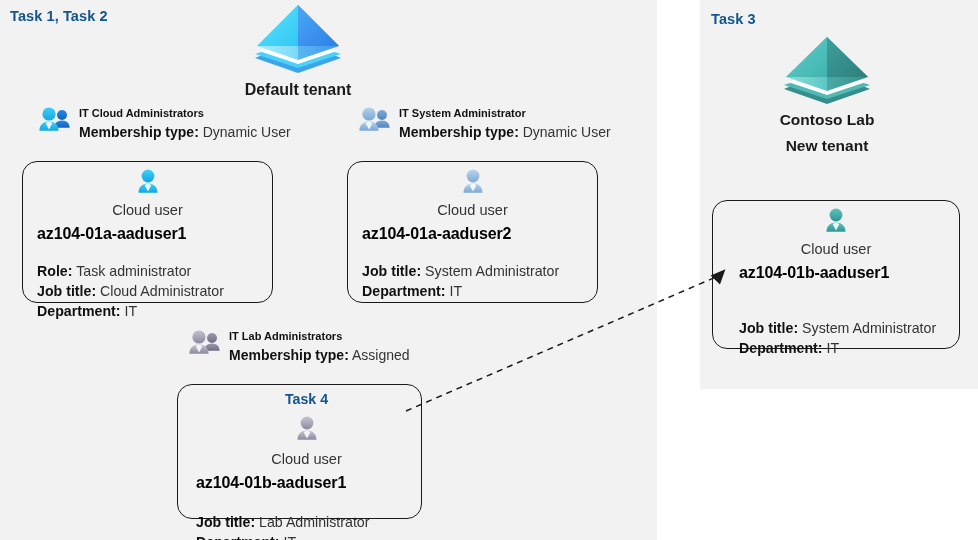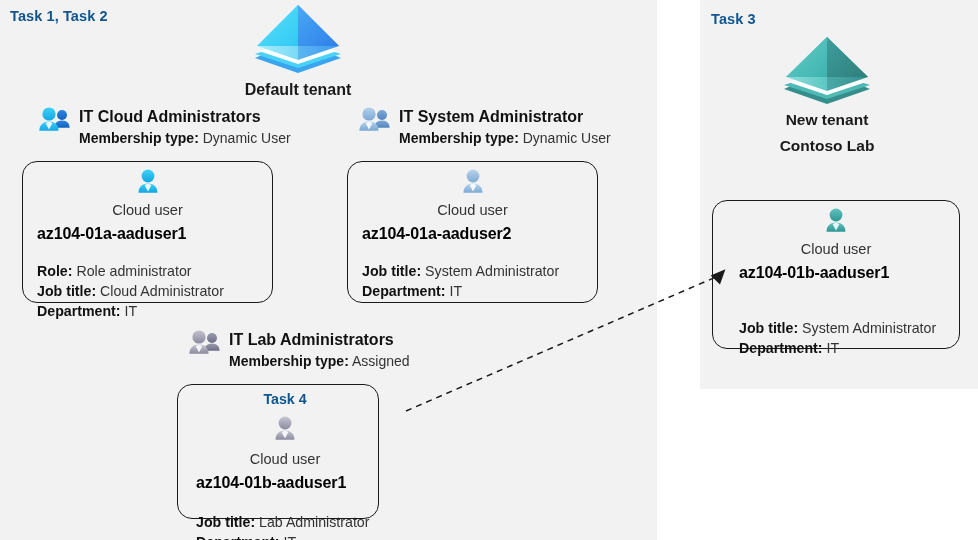--- a/index.html
+++ b/index.html
@@ -30,33 +30,33 @@
     margin-top:4px;line-height:1.45;white-space:nowrap;
   }
   #tenant-new .tenant-name{font-size:15.5px;}
 
   
   .group{position:absolute;display:flex;align-items:flex-start;gap:7px;}
   #group-cloud{left:38px;top:106px;}
   #group-system{left:358px;top:106px;}
   #group-lab{left:188px;top:329px;}
   .group-text{line-height:1.33;}
-  .group-title{font-weight:bold;font-size:16px;color:#111;white-space:nowrap;}
+  .group-title{font-weight:bold;font-size:11px;color:#111;white-space:nowrap;}
   .group-meta{font-size:14px;color:#333;white-space:nowrap;margin-top:2px;}
   .group-meta b{color:#111;font-weight:bold;}
 
   
   .card{
     position:absolute;border:1.3px solid #1a1a1a;border-radius:15px;
     background:transparent;box-sizing:border-box;
   }
   #card-user1{left:22px;top:161px;width:251px;height:142px;}
   #card-user2{left:347px;top:161px;width:251px;height:142px;}
   #card-user3{left:712px;top:200px;width:248px;height:149px;}
-  #card-user4{left:177px;top:384px;width:202px;height:135px;}
+  #card-user4{left:177px;top:384px;width:245px;height:135px;}
 
   .card-head{
     display:flex;align-items:center;gap:6px;
     padding-top:6px;padding-left:6px;flex-direction:column;
   }
   .card-head.centered{justify-content:center;padding-left:0;}
   .card-head.t4{padding-left:14px;gap:8px;}
   .head-label{font-size:14.6px;color:#333;white-space:nowrap;}
   .inline-task{
     font-weight:bold;font-size:14.2px;color:#12558c;white-space:nowrap;
@@ -146,22 +146,22 @@
       </defs>
       <polygon points="65,36 22,54 65,69 108,54" fill="#358e8c"></polygon>
       <polygon points="65,36 22,50 65,64 108,50" fill="#4fb9b5"></polygon>
       <polygon points="65,32 26,47 65,60 104,47" fill="#ffffff"></polygon>
       <polygon points="65,2 65,56 24,42" fill="url(#nBL)"></polygon>
       <polygon points="65,2 65,56 106,42" fill="url(#nBR)"></polygon>
       <polygon points="65,2 24,42 65,42" fill="url(#nL)"></polygon>
       <polygon points="65,2 106,42 65,42" fill="url(#nR)"></polygon>
     </svg>
   </span>
+  <div class="tenant-name">Contoso Lab</div>
   <div class="tenant-name">New  tenant</div>
-  <div class="tenant-name">Contoso Lab</div>
 </div>
 
 <div class="group" id="group-cloud">
   <span>
     <svg width="34" height="30" viewBox="0 0 34 30">
       <defs>
         <linearGradient id="g1a" x1="0" y1="0" x2="0" y2="1">
           <stop offset="0" stop-color="#3fd0f5"></stop>
             <stop offset="1" stop-color="#14a8e4"></stop>
         </linearGradient>
@@ -258,21 +258,21 @@
         <path d="M13 15.4c-6.3 0-9.5 4-9.5 9.3h19c0-5.3-3.2-9.3-9.5-9.3z" fill="url(#u1)"></path>
         <path d="M13 15.4 9.6 16.9 13 23.6l3.4-6.7z" fill="#eaf9ff"></path>
       </svg>
     </span>
     <span class="head-label">Cloud user</span>
   </div>
   <div class="card-id">az104-01a-aaduser1</div>
   <div class="card-props">
     <div>
       <b>Role:</b>
-      <span>Role administrator</span>
+      <span>Task administrator</span>
     </div>
     <div>
       <b>Job title:</b>
       <span>Cloud Administrator</span>
     </div>
     <div>
       <b>Department:</b>
       <span>IT</span>
     </div>
   </div>

